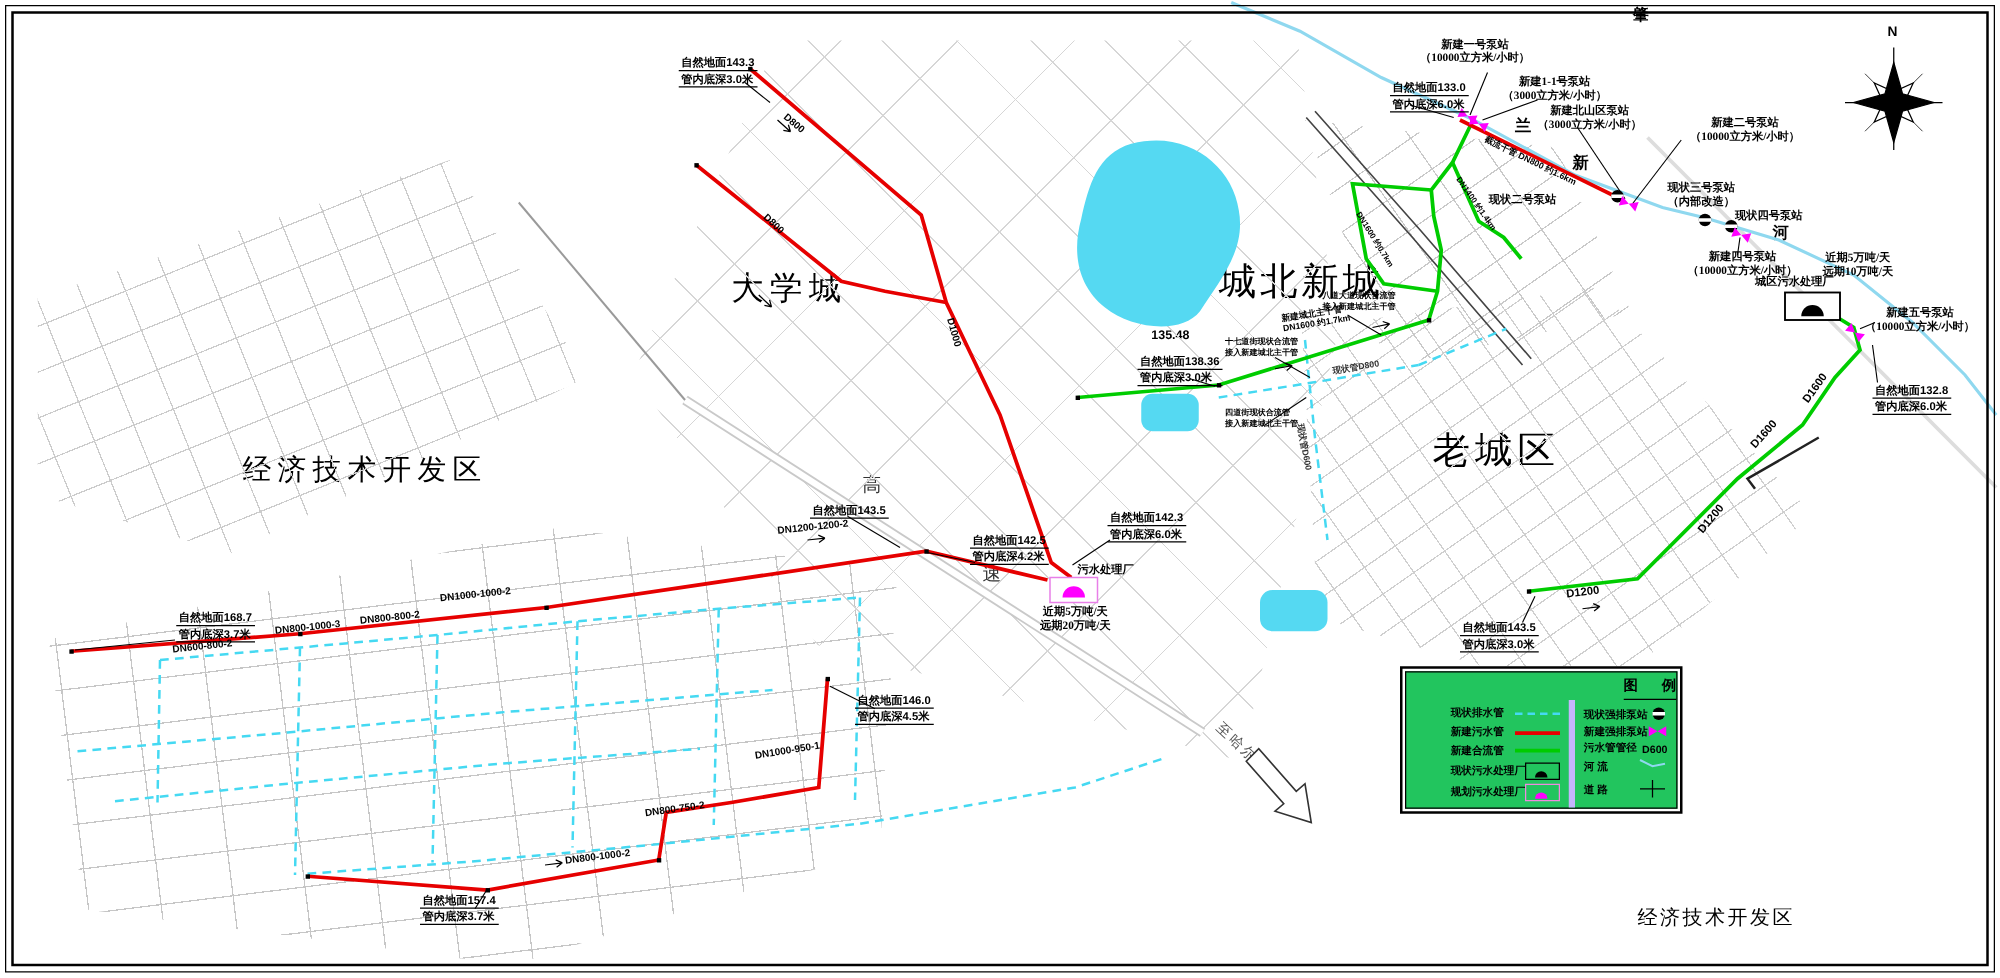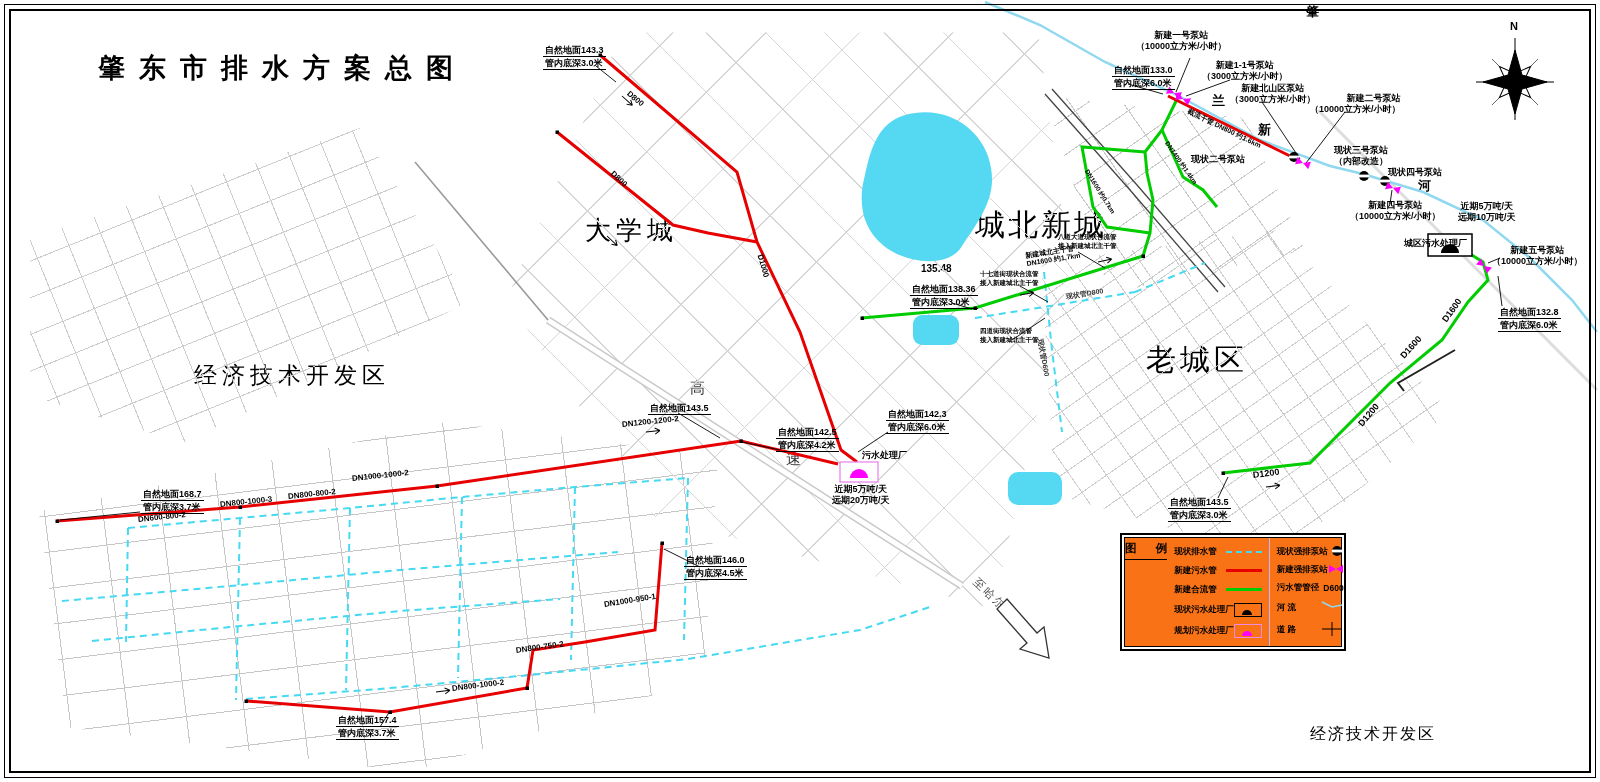--- a/index.html
+++ b/index.html
@@ -6,41 +6,41 @@
   .map{position:relative;width:1600px;height:782px;background:#fff;overflow:hidden;
        font-family:"Liberation Sans","DejaVu Sans",sans-serif;color:#000;}
   .frame-outer{position:absolute;inset:4px;border:1px solid #000;pointer-events:none;z-index:50;}
   .frame-inner{position:absolute;inset:9px;border:2.5px solid #000;pointer-events:none;z-index:50;}
   .lbl{position:absolute;white-space:nowrap;}
   .title{font-family:"Liberation Serif","DejaVu Serif",serif;font-size:27px;font-weight:bold;letter-spacing:14px;}
   .district{font-family:"Liberation Serif","DejaVu Serif",serif;white-space:nowrap;}
   .ann{position:absolute;font-size:9px;font-weight:bold;line-height:12px;white-space:nowrap;z-index:20;}
   .ann span{display:block;border-bottom:1px solid #000;padding:0 2px;}
   .plbl{position:absolute;font-size:9px;font-weight:bold;line-height:11px;white-space:nowrap;text-align:center;z-index:20;}
-  .plbl span{display:block;}
+  .plbl span{display:block;font-family:Liberation Serif, serif;}
   .pipe-lbl{position:absolute;font-size:8px;font-weight:bold;white-space:nowrap;transform-origin:0 50%;z-index:15;}
   .note{position:absolute;font-size:6.5px;font-weight:bold;line-height:8.5px;white-space:nowrap;z-index:15;}
   .note span{display:block;}
   .rot{transform-origin:0 0;}
   .grid{position:absolute;z-index:1;}
   .grid .lines{position:absolute;left:-45%;top:-45%;width:200%;height:200%;
     background-image:
       repeating-linear-gradient(0deg, var(--lc) 0, var(--lc) 1px, transparent 1px, transparent var(--s1)),
       repeating-linear-gradient(90deg, var(--lc) 0, var(--lc) 1px, transparent 1px, transparent var(--s2));
     transform:rotate(var(--rot));}
   svg.layer{position:absolute;left:0;top:0;z-index:5;}
   
   .legend{position:absolute;left:1120px;top:533px;width:226px;height:118px;border:2px solid #000;
           padding:2px;background:#fff;box-sizing:border-box;z-index:30;}
-  .legend-in{border:1px solid #000;height:100%;box-sizing:border-box;display:flex;flex-direction:row;background:#f97316;}
+  .legend-in{border:1px solid #000;height:100%;box-sizing:border-box;display:flex;flex-direction:column;background:#22c55e;align-items:flex-end;}
   .legend-title{height:21px;border-bottom:1px solid #000;display:flex;align-items:center;justify-content:center;
                 font-size:11.5px;font-weight:bold;white-space:pre;}
   .legend-body{flex:1;display:flex;}
   .leg-col{padding:4px 7px;display:flex;flex-direction:column;justify-content:space-around;}
-  .leg-left{flex:1.12;border-right:1px solid #c4b5fd;}
+  .leg-left{flex:1.12;border-right:5px solid #c4b5fd;}
   .leg-right{flex:1;}
   .leg-row{display:flex;align-items:center;justify-content:space-between;font-size:8.5px;font-weight:bold;white-space:nowrap;}
   .sw{display:inline-block;}
   .footer{position:absolute;font-family:"Liberation Serif","DejaVu Serif",serif;z-index:30;white-space:nowrap;}
 </style>
 </head>
 <body>
 
 <div class="map">
 
@@ -229,21 +229,20 @@
     <g stroke="#000" fill="none">
       <line x1="1515" y1="38" x2="1515" y2="120" stroke-width="1"></line>
       <line x1="1476" y1="82" x2="1554" y2="82" stroke-width="1"></line>
       <line x1="1492" y1="59" x2="1538" y2="105" stroke-width="0.6"></line>
       <line x1="1538" y1="59" x2="1492" y2="105" stroke-width="0.6"></line>
       <path d="M1515,60 L1521,76 L1537,82 L1521,88 L1515,104 L1509,88 L1493,82 L1509,76 Z" fill="#fff" stroke="#000" stroke-width="1" transform="rotate(45 1515 82)"></path>
       <path d="M1515,50 L1522,75 L1547,82 L1522,89 L1515,114 L1508,89 L1483,82 L1508,75 Z" fill="#000"></path>
     </g>
   </svg>
 
-  <div class="lbl title" style="left:98px;top:50px;">肇东市排水方案总图</div>
 
   <div class="lbl district" style="left:585px;top:213px;font-size:26px;letter-spacing:5px;">大学城</div>
   <div class="lbl district" style="left:975px;top:205px;font-size:30px;letter-spacing:3px;">城北新城</div>
   <div class="lbl district" style="left:194px;top:360px;font-size:23px;letter-spacing:5px;">经济技术开发区</div>
   <div class="lbl district" style="left:1146px;top:340px;font-size:30px;letter-spacing:4px;">老城区</div>
 
   <div class="lbl" style="left:1306px;top:3px;font-size:13px;font-weight:bold;">肇</div>
   <div class="lbl" style="left:1212px;top:92px;font-size:13px;font-weight:bold;">兰</div>
   <div class="lbl" style="left:1258px;top:121px;font-size:13px;font-weight:bold;">新</div>
   <div class="lbl" style="left:1418px;top:177px;font-size:13px;font-weight:bold;">河</div>
@@ -306,21 +305,21 @@
       <span>（10000立方米/小时）</span>
     </div>
   <div class="plbl" style="left:1202px;top:60px;">
       <span>新建1-1号泵站</span>
       <span>（3000立方米/小时）</span>
     </div>
   <div class="plbl" style="left:1230px;top:83px;">
       <span>新建北山区泵站</span>
       <span>（3000立方米/小时）</span>
     </div>
-  <div class="plbl" style="left:1310px;top:93px;text-align:right;">
+  <div class="plbl" style="left:1352px;top:93px;">
       <span>新建二号泵站</span>
       <span>（10000立方米/小时）</span>
     </div>
   <div class="plbl" style="left:1191px;top:154px;text-align:center;">
       <span>现状二号泵站</span>
     </div>
   <div class="plbl" style="left:1334px;top:145px;">
       <span>现状三号泵站</span>
       <span>（内部改造）</span>
     </div>
@@ -329,21 +328,21 @@
     </div>
   <div class="plbl" style="left:1350px;top:200px;">
       <span>新建四号泵站</span>
       <span>（10000立方米/小时）</span>
     </div>
   <div class="plbl" style="left:1492px;top:245px;">
       <span>新建五号泵站</span>
       <span>（10000立方米/小时）</span>
     </div>
 
-  <div class="plbl" style="left:1404px;top:238px;">
+  <div class="plbl" style="left:1404px;top:220px;">
       <span>城区污水处理厂</span>
     </div>
   <div class="plbl" style="left:1458px;top:201px;">
       <span>近期5万吨/天</span>
       <span>远期10万吨/天</span>
     </div>
   <div class="plbl" style="left:862px;top:450px;">
       <span>污水处理厂</span>
     </div>
   <div class="plbl" style="left:832px;top:484px;">

